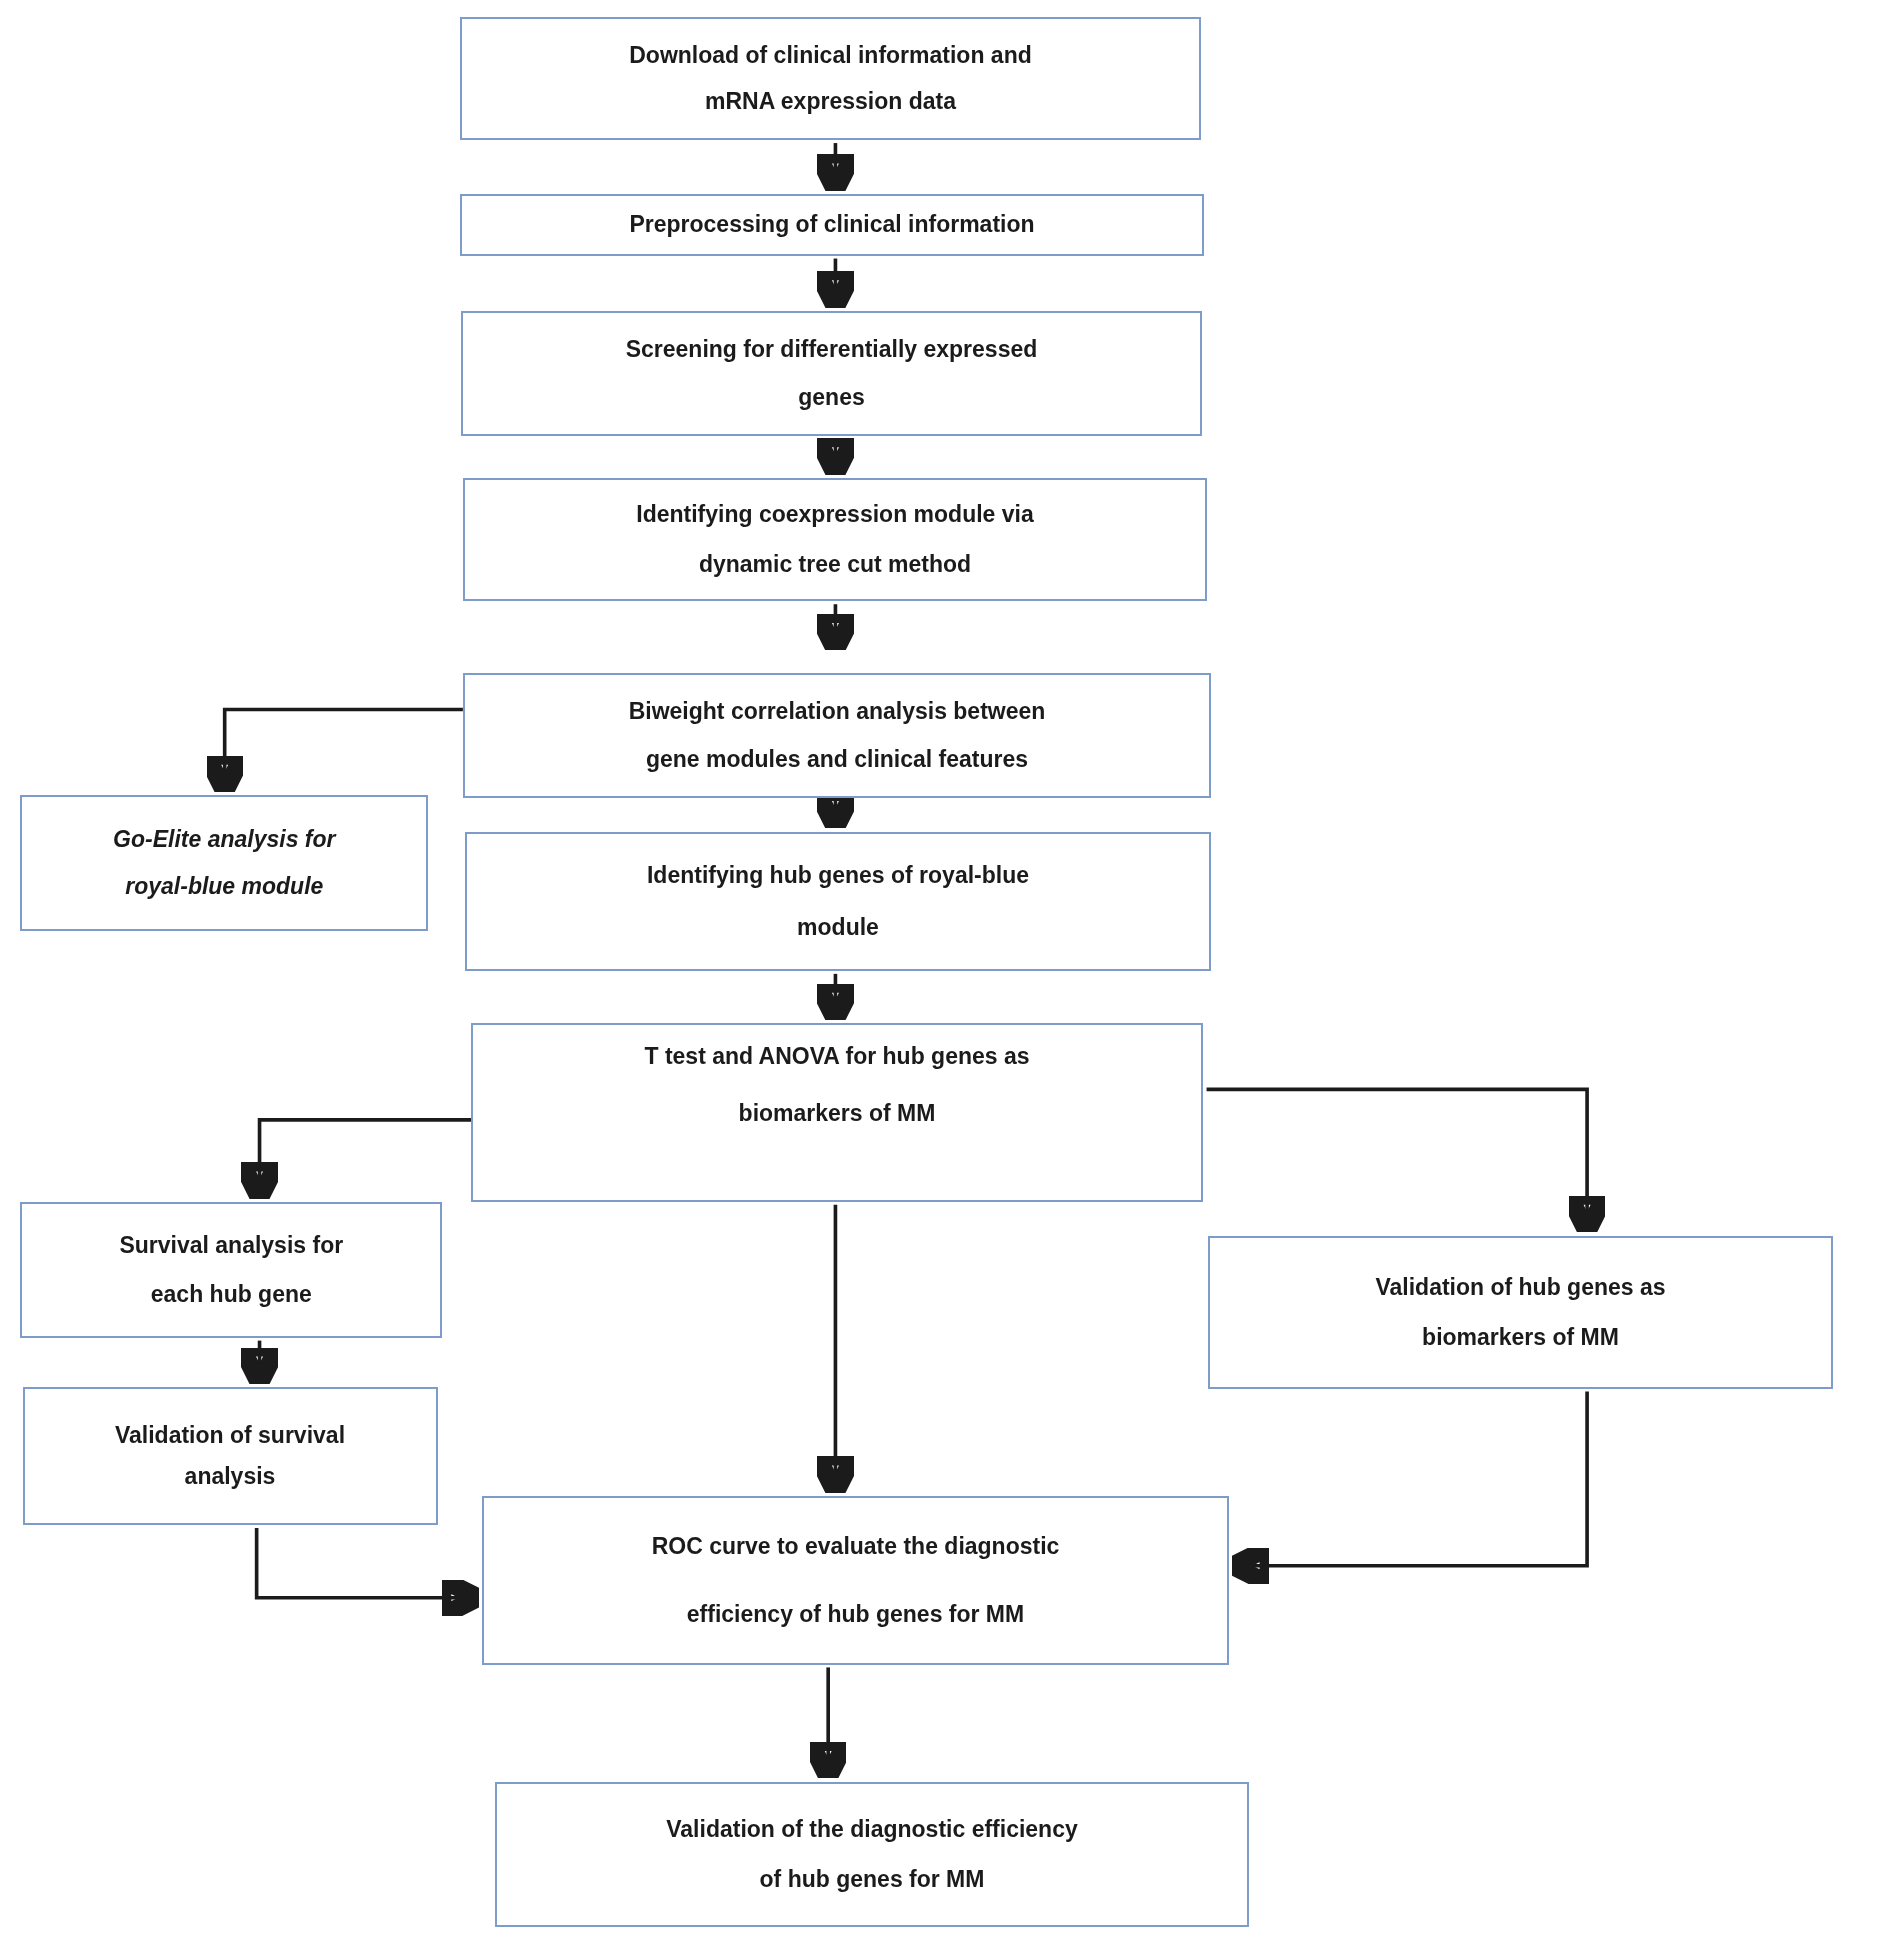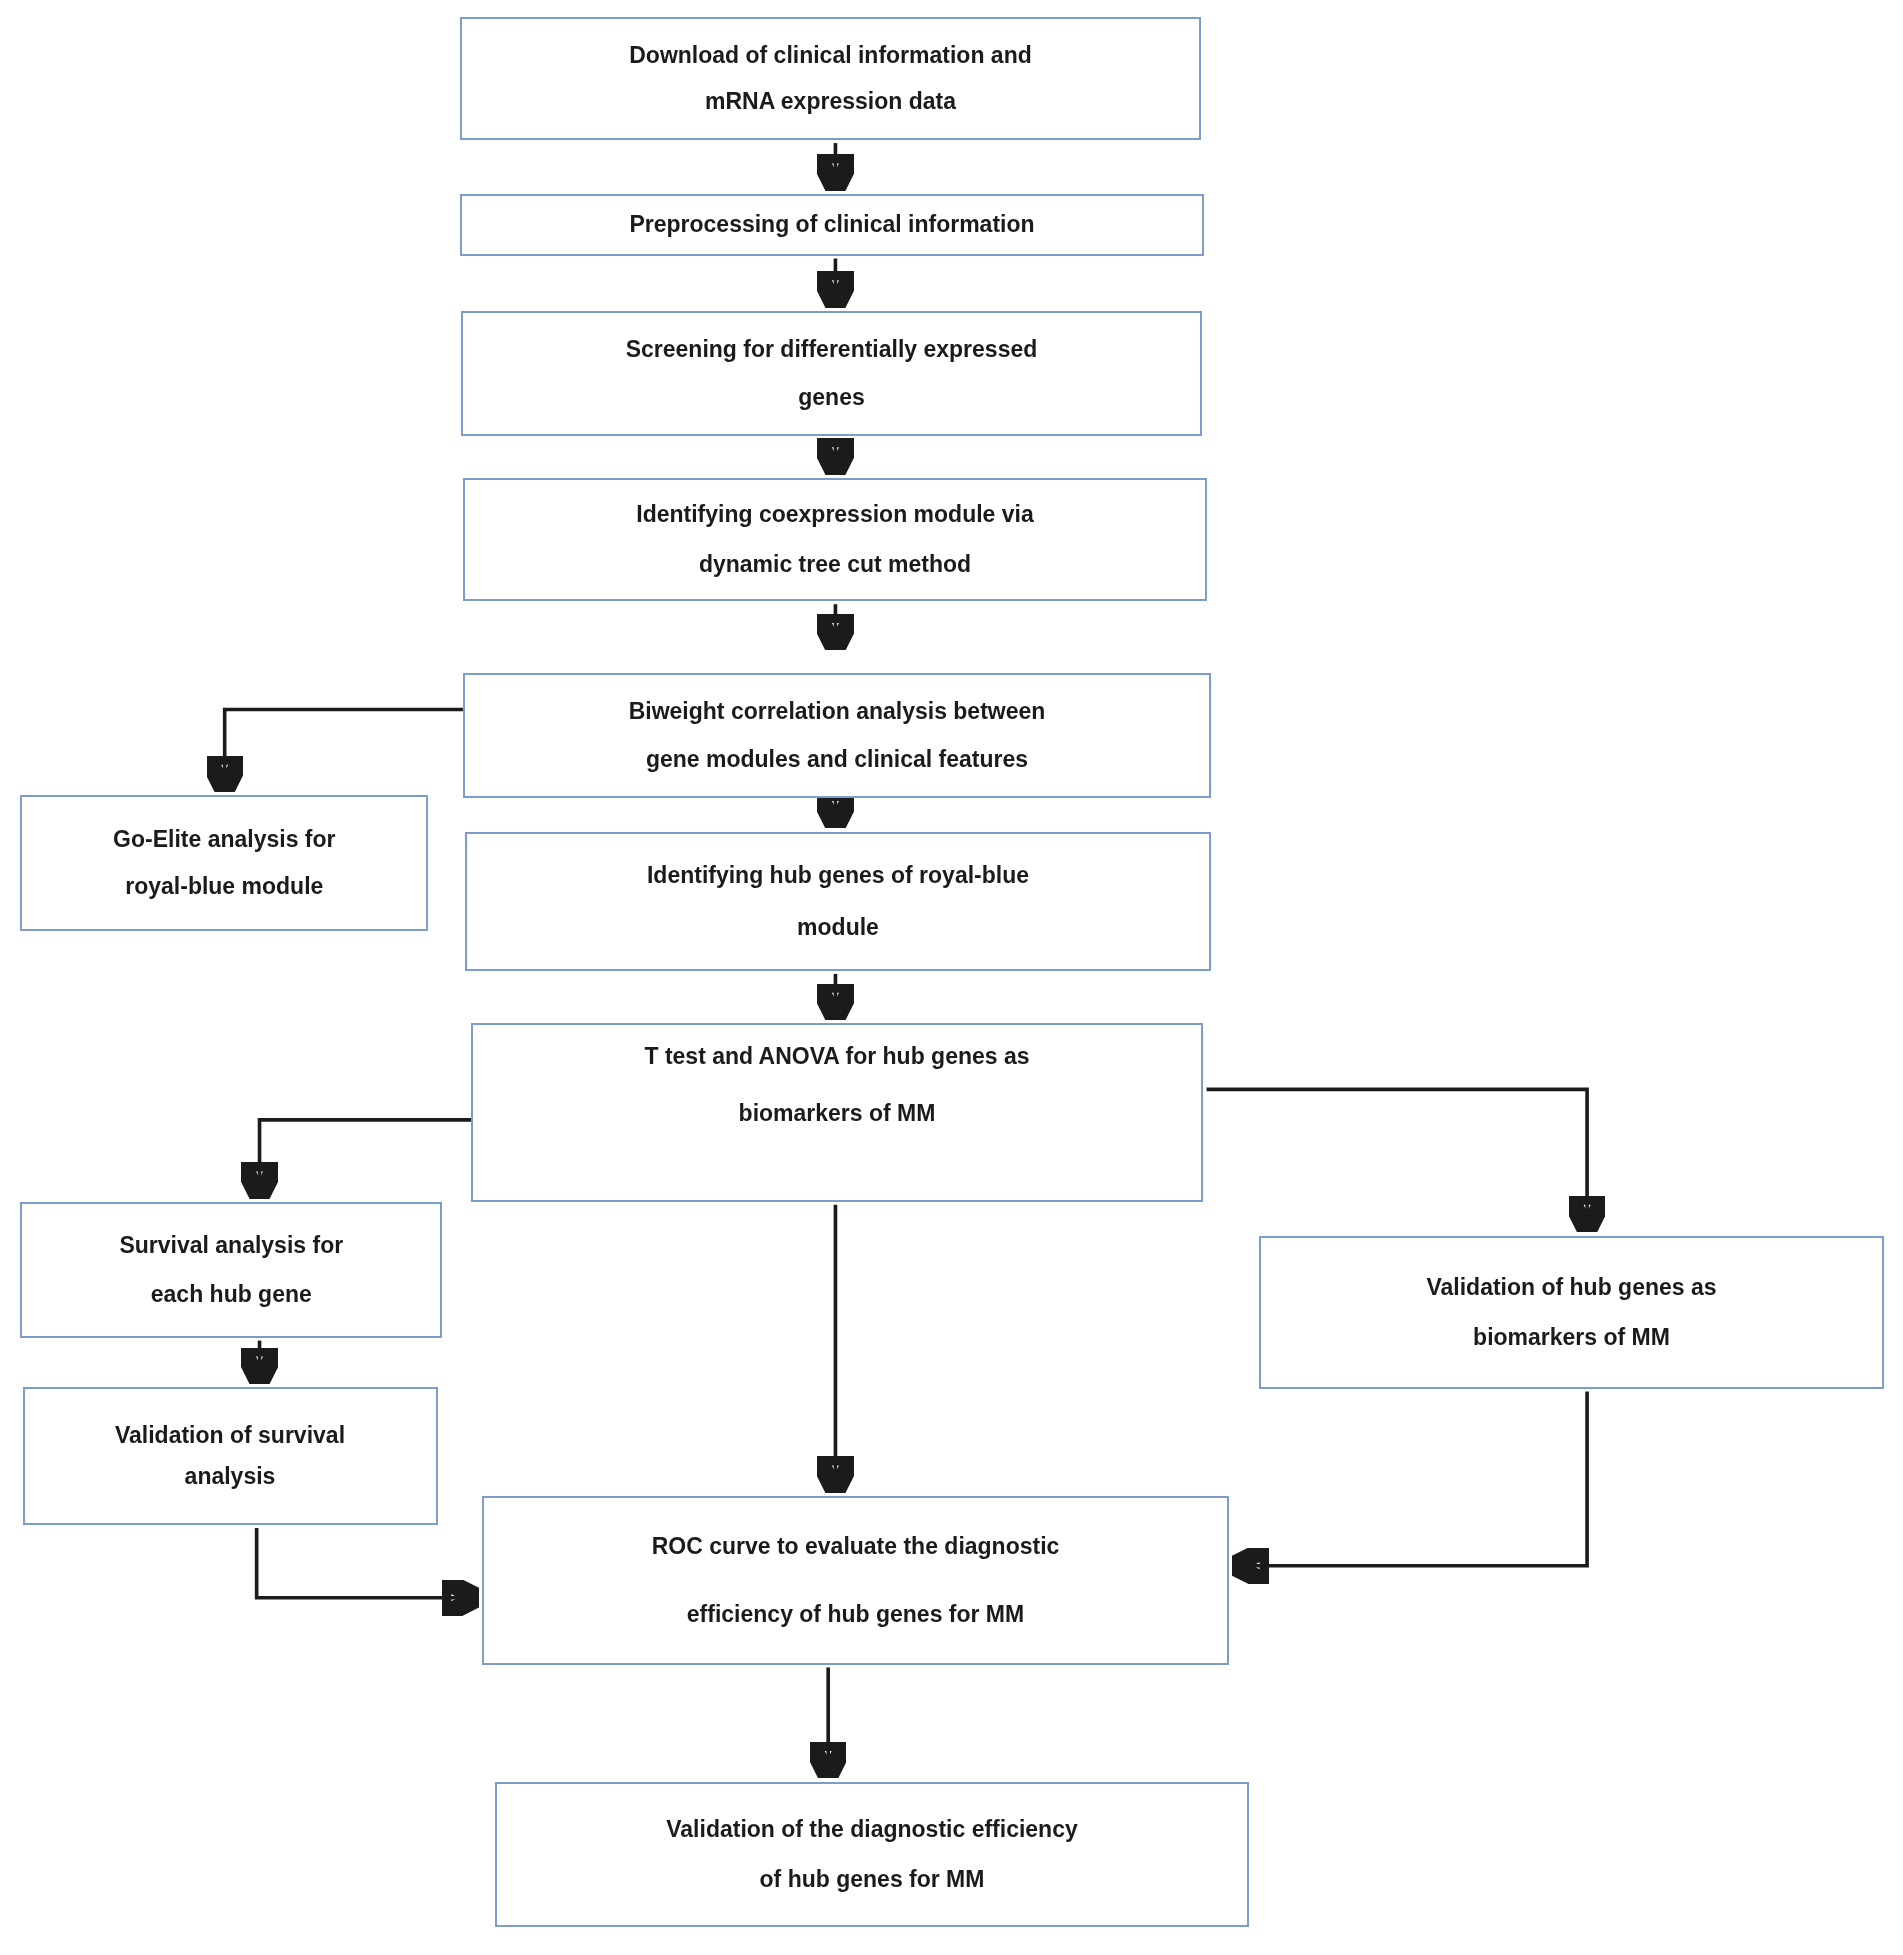--- a/index.html
+++ b/index.html
@@ -41,27 +41,27 @@
     color: #1b1b1b;
     gap: 25px;
   }
   .node .line { display: block; }
 
   #n-download      { left: 460px;  top: 17.4px;   width: 741px; height: 123px; gap: 20.3px; }
   #n-preprocessing { left: 460px;  top: 194px;  width: 744px; height: 62px;  }
   #n-screening     { left: 461px;  top: 311px;  width: 741px; height: 125px; gap: 23px; }
   #n-coexpression  { left: 463px;  top: 478px;  width: 744px; height: 123px; }
   #n-biweight      { left: 463px;  top: 654px;  width: 748px; height: 125px; gap: 23px; margin-top: 19px; }
-  #n-goelite       { left: 20.3px;   top: 795px; width: 408px;  height: 136px; gap: 22px; }
+  #n-goelite       { left: 20.3px;   top: 795px; width: 408px;  height: 136px; gap: 22px; font-style: italic; }
   #n-hubgenes      { left: 465px;  top: 832px; width: 746px; height: 139px; gap: 26px; }
   #n-ttest         { left: 471px;  top: 1023px; width: 732px; height: 179px;
                      justify-content: flex-start; padding-top: 19px; gap: 32px; }
   #n-survival      { left: 20.3px;   top: 1202px; width: 422px;  height: 136px; gap: 23px; }
   #n-valsurvival   { left: 22.5px;   top: 1387px; width: 415px;  height: 138px; gap: 16px; }
-  #n-valhub        { left: 1259px; top: 1236px; width: 625px;  height: 153px; gap: 25px; }
+  #n-valhub        { left: 1208px; top: 1236px; width: 625px;  height: 153px; gap: 25px; }
   #n-roc           { left: 482px;  top: 1496px; width: 747px; height: 169px; gap: 42px; }
   #n-valdiagnostic { left: 495px;  top: 1782px; width: 754px; height: 145px; gap: 25px; text-align: center; }
 </style>
 </head>
 <body>
 
 <div class="stage">
 
   <svg class="connector-layer" viewBox="0 0 2621 2692" xmlns="http://www.w3.org/2000/svg">
     <defs>

